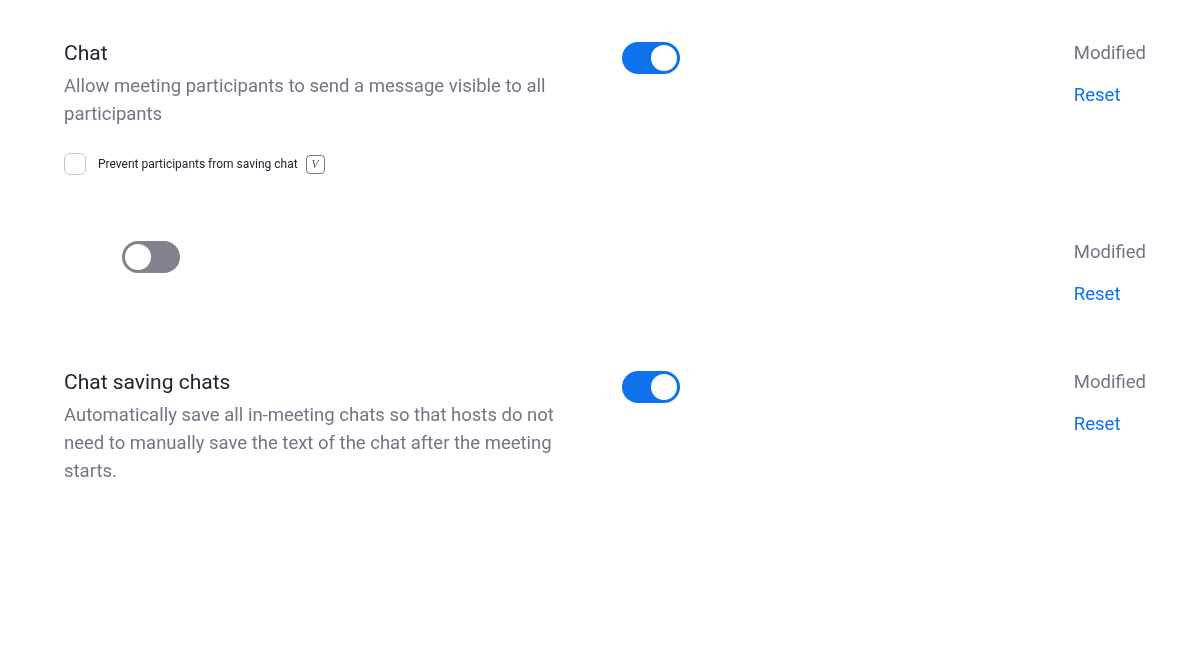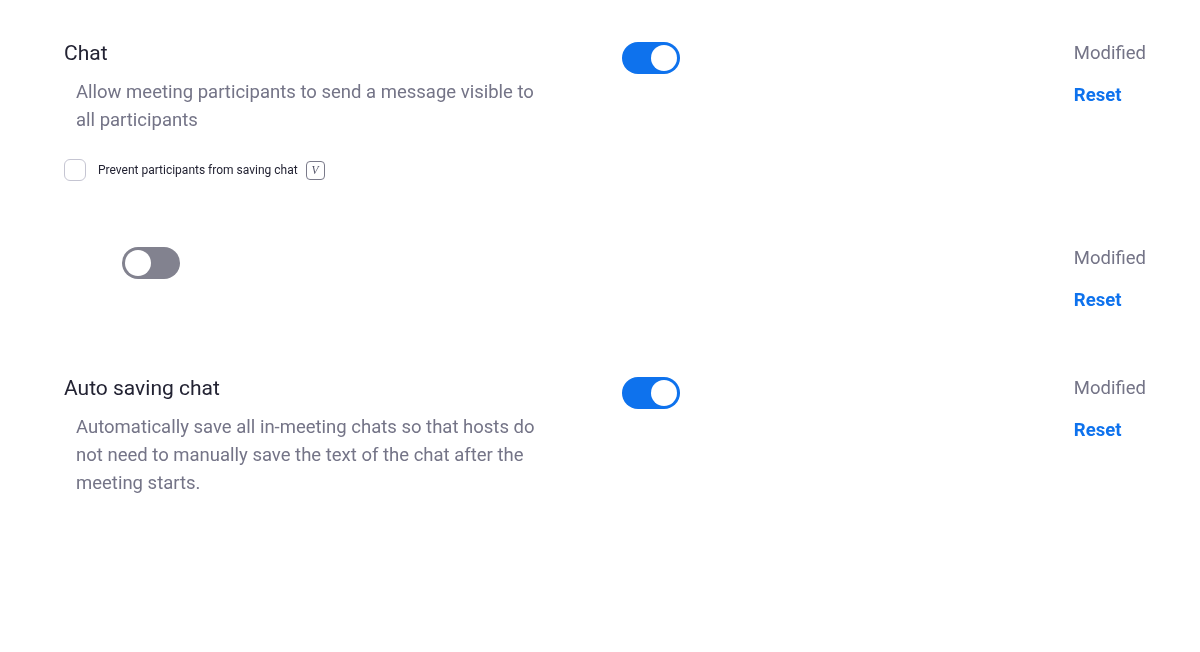--- a/index.html
+++ b/index.html
@@ -28,21 +28,21 @@
       font-size: 21px;
       font-weight: 400;
       color: #232333;
       margin: 0 0 6px 0;
       line-height: 1.3;
     }
     .setting-desc {
       font-size: 18.5px;
       color: #747487;
       line-height: 1.5;
-      margin: 12px;
+      margin: 0;
     }
     .sub-option {
       display: flex;
       align-items: center;
       margin-top: 24px;
     }
     .checkbox {
       width: 22px;
       height: 22px;
       border: 1.5px solid #c5c5d2;
@@ -114,21 +114,20 @@
       flex-direction: column;
     }
     .modified {
       color: #747487;
       font-size: 18.5px;
     }
     .reset {
       color: #0e72ed;
       font-size: 18.5px;
       cursor: pointer;
-      font-weight: bold;
     }
   </style>
 </head>
 <body>
 
 <div class="setting-row">
   <div class="setting-main">
     <h3 class="setting-title">Chat</h3>
     <p class="setting-desc">Allow meeting participants to send a message visible to all participants</p>
     <div class="sub-option">
@@ -155,21 +154,21 @@
     </div>
   </div>
   <div class="status-col">
     <span class="modified">Modified</span>
     <span class="reset">Reset</span>
   </div>
 </div>
 
 <div class="setting-row">
   <div class="setting-main">
-    <h3 class="setting-title">Auto saving chat</h3>
+    <h3 class="setting-title">Chat saving chats</h3>
     <p class="setting-desc">Automatically save all in-meeting chats so that hosts do not need to manually save the text of the chat after the meeting starts.</p>
   </div>
   <div class="toggle-col">
     <div class="toggle on">
       <div class="toggle-knob"></div>
     </div>
   </div>
   <div class="status-col">
     <span class="modified">Modified</span>
     <span class="reset">Reset</span>

